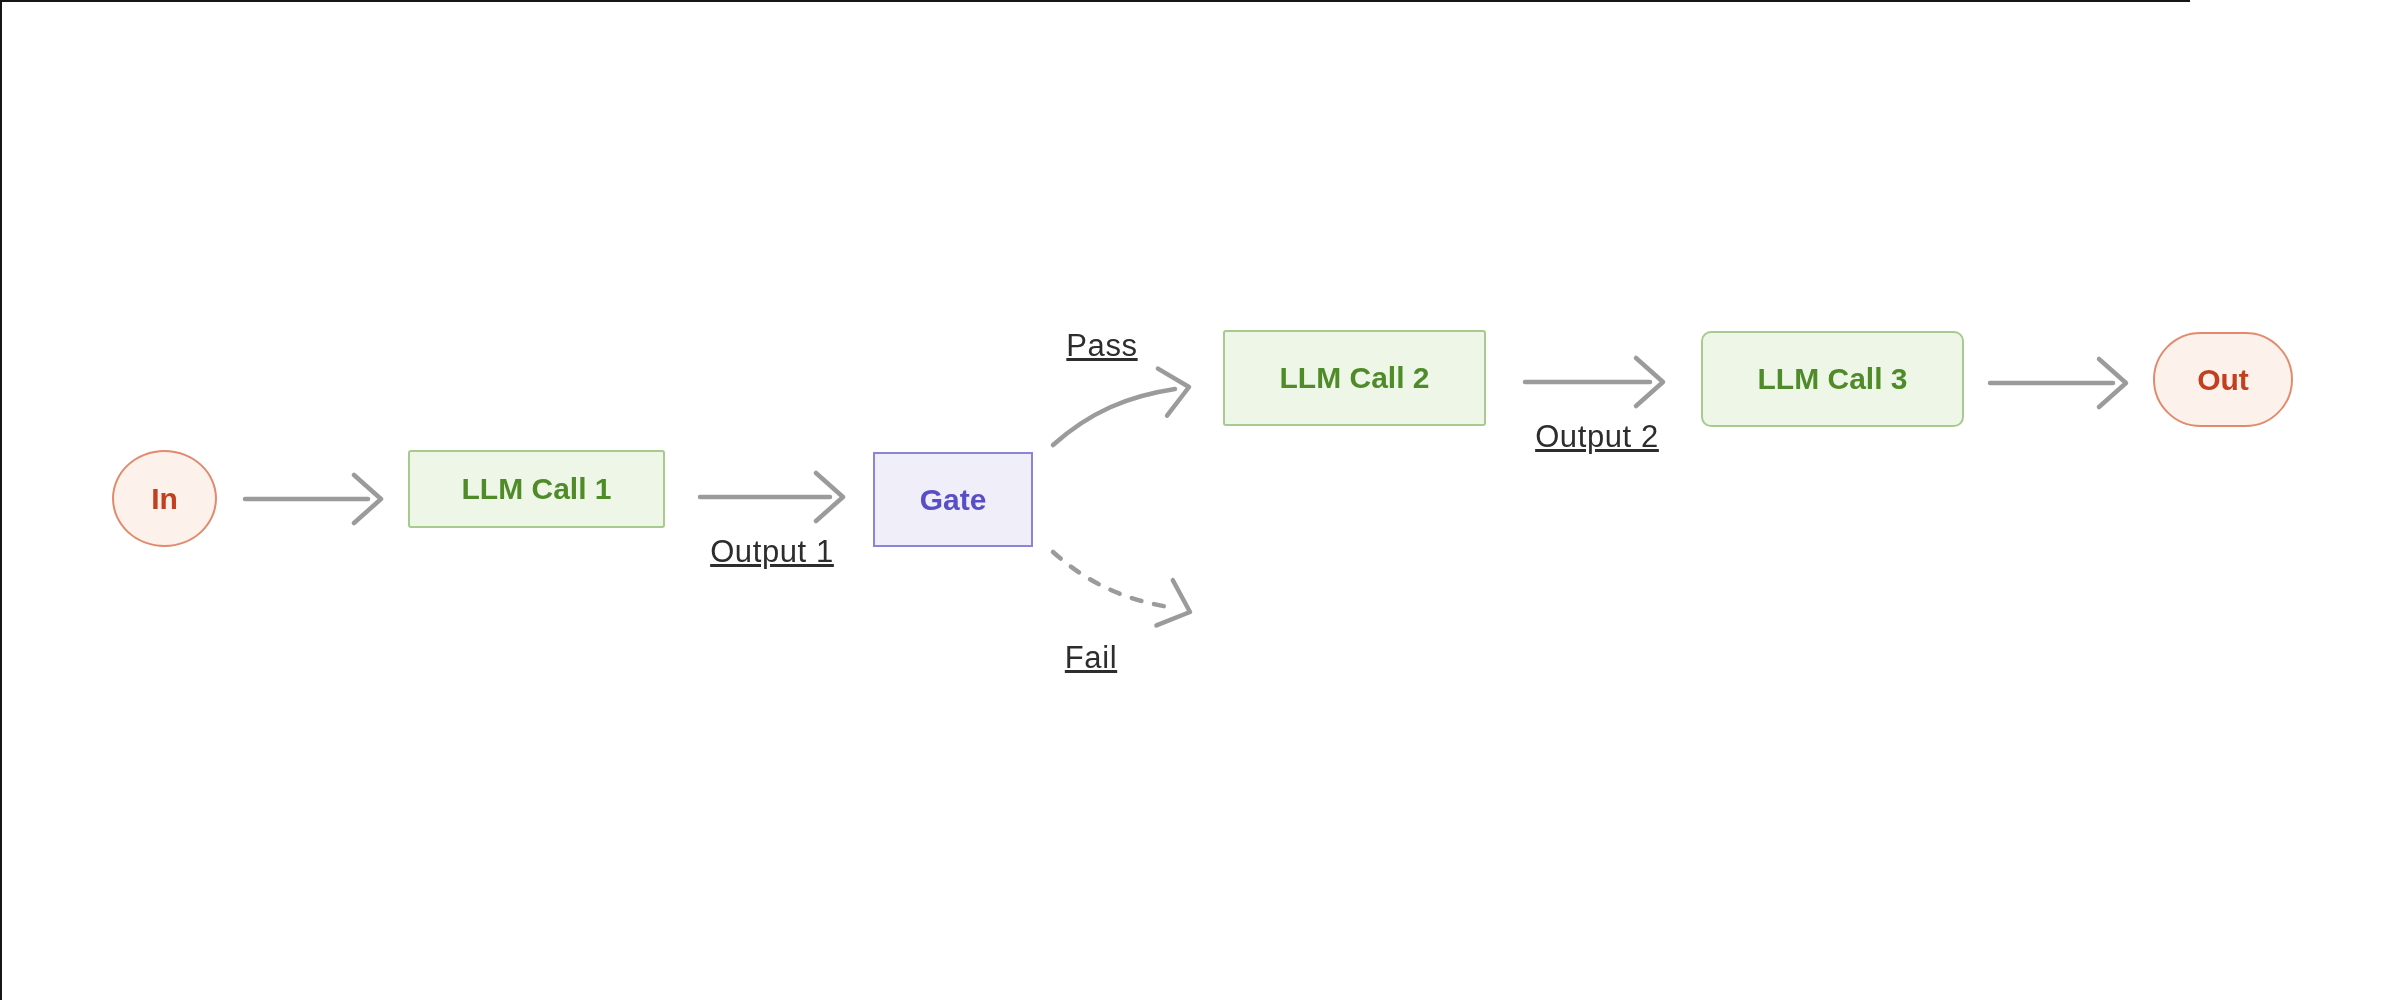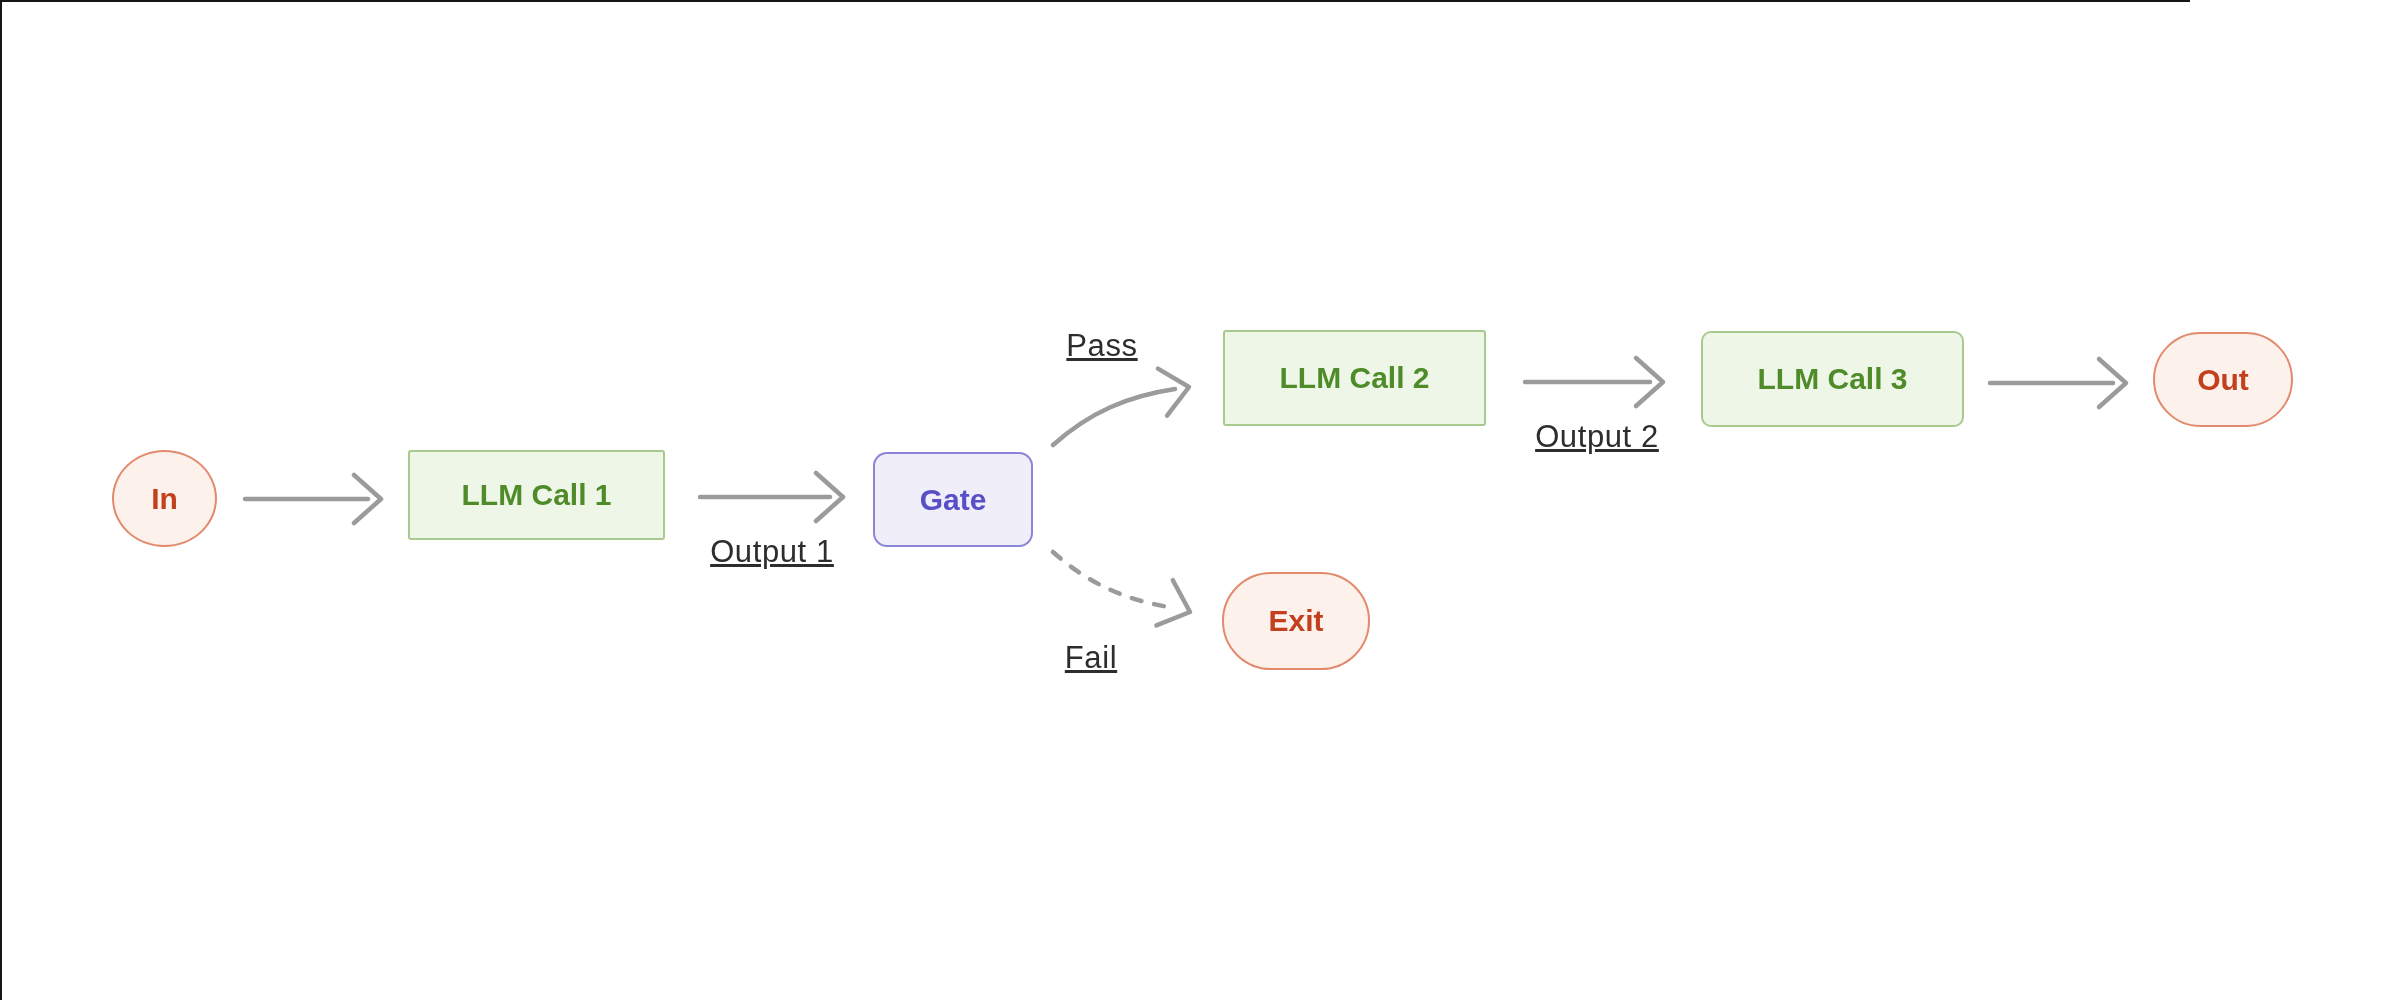--- a/index.html
+++ b/index.html
@@ -50,21 +50,21 @@
   }
   .node.coral {
     background: var(--coral_fill, #fdf1ec);
     border: 2px solid var(--coral_border, #e28a6d);
     color: var(--coral_text, #c2401e);
   }
   .node.purple {
     background: var(--purple_fill, #efeef9);
     border: 2px solid var(--purple_border, #8b84d8);
     color: var(--purple_text, #584fc6);
-    border-radius: 14px;
+    border-radius: 0;
   }
   .node.ellipse { border-radius: 50%; }
   .node.pill { border-radius: 60px; }
   .edge-label {
     position: absolute;
     transform: translateX(-50%);
     font-size: 31px;
     font-weight: 400;
     letter-spacing: 0.6px;
     color: var(--label_text, #2d2d2d);
@@ -99,31 +99,30 @@
 
     <path class="edge-stroke" d="M1525 382 H1650"></path>
     <path class="edge-stroke" d="M-27 -24 L0 0 L-27 24" transform="translate(1663,382)"></path>
 
     <path class="edge-stroke" d="M1990 383 H2113"></path>
     <path class="edge-stroke" d="M-27 -24 L0 0 L-27 24" transform="translate(2126,383)"></path>
   </svg>
 
   <div class="node coral ellipse" style="left:112px; top:450px; width:105px; height:97px;">In</div>
 
-  <div class="node green" style="left:408px; top:450px; width:257px; height:90px;">LLM Call 1</div>
+  <div class="node green" style="left:408px; top:450px; width:257px; height:78px;">LLM Call 1</div>
 
   <div class="node purple" style="left:873px; top:452px; width:160px; height:95px;">Gate</div>
 
   <div class="node green" style="left:1223px; top:330px; width:263px; height:96px;">LLM Call 2</div>
 
   <div class="node green" style="left:1701px; top:331px; width:263px; height:96px;border-radius:10px;">LLM Call 3</div>
 
   <div class="node coral pill" style="left:2153px; top:332px; width:140px; height:95px;">Out</div>
 
-  <div class="node coral pill" style="left:1222px; top:572px; width:148px; height:98px;">Exit</div>
 
   <div class="edge-label" style="left:772px; top:534px;">Output 1</div>
 
   <div class="edge-label" style="left:1102px; top:328px;">Pass</div>
 
   <div class="edge-label" style="left:1091px; top:640px;text-align:center;">Fail</div>
 
   <div class="edge-label" style="left:1597px; top:419px;">Output 2</div>
 
   <div class="frame-edge top"></div>

